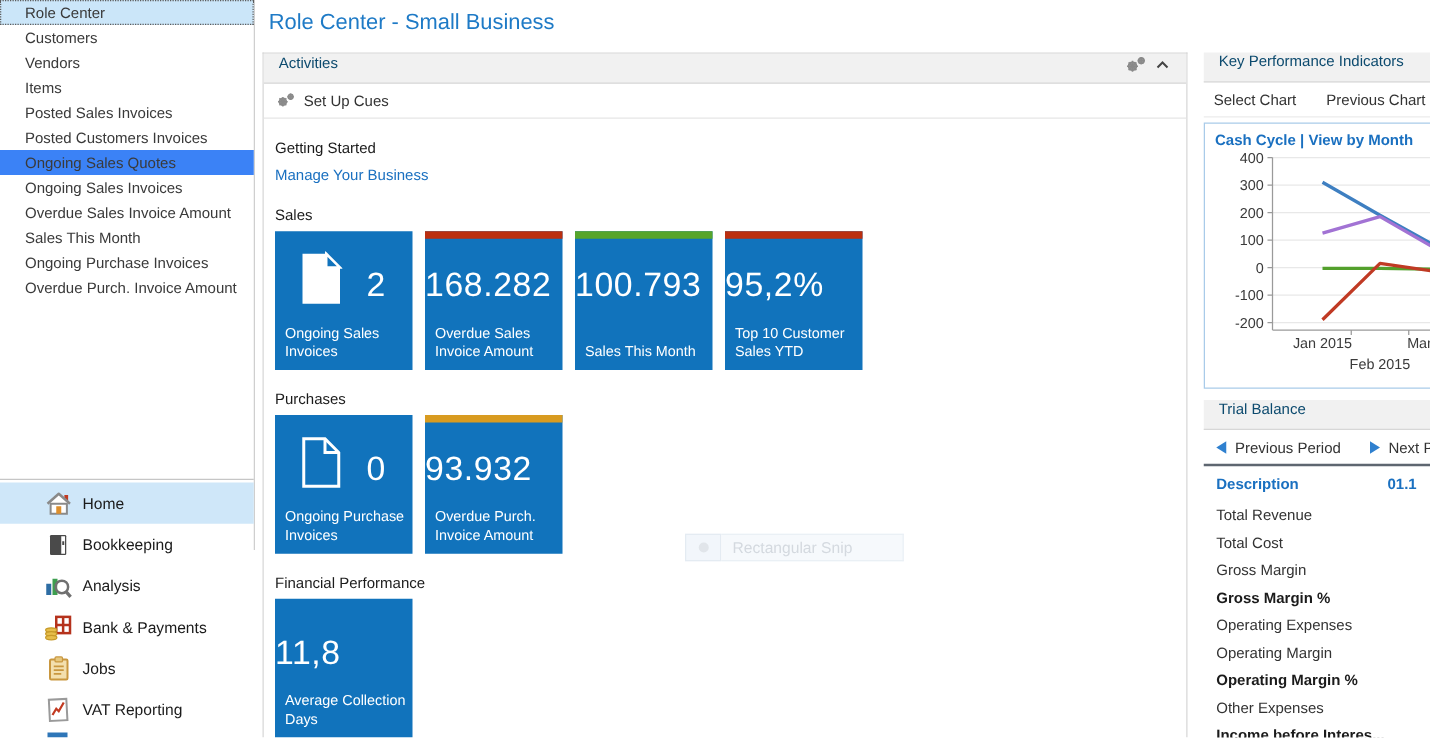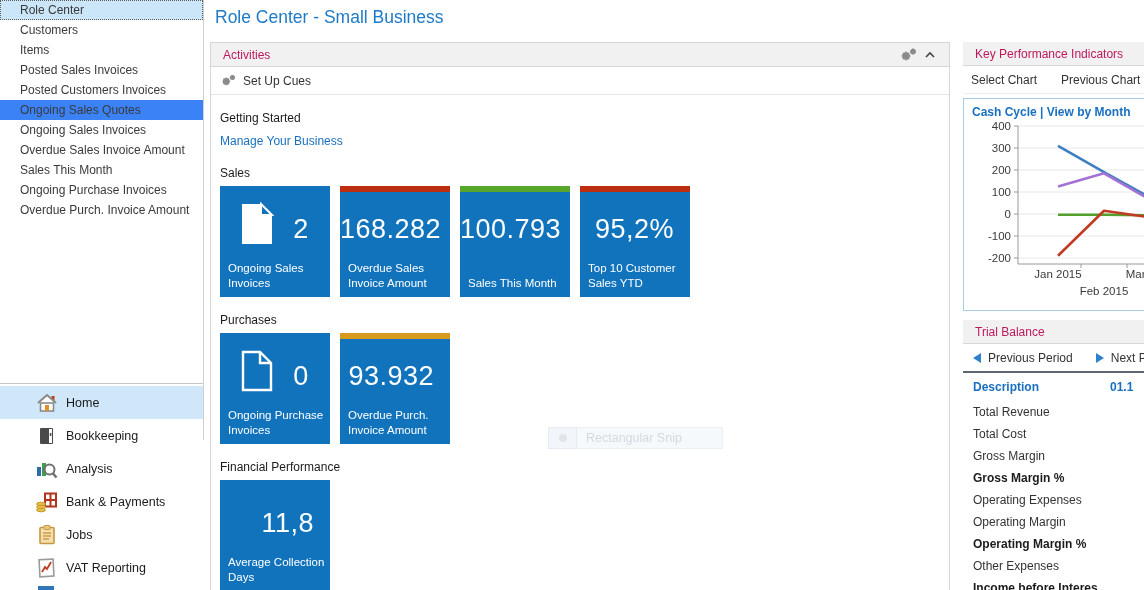--- a/index.html
+++ b/index.html
@@ -16,33 +16,33 @@
   .nav-sections{position:absolute;top:383px;left:0;right:0;border-top:1px solid #c6c6c6;padding-top:2px}
   .section-item{height:33px;display:flex;align-items:center;cursor:pointer}
   .section-item.selected{background:#cfe7f9}
   .section-icon{width:22px;height:22px;margin-left:36px;flex:0 0 22px}
   .section-label{margin-left:8px;font-size:12.5px;font-weight:normal;color:#1b1b1b;white-space:nowrap}
   .partial-icon{position:absolute;left:38px;top:586px;width:16px;height:4px;background:#2e76b8}
   
   .page-title{position:absolute;left:215px;top:7px;font-size:17.5px;color:#1e7ac6;white-space:nowrap}
   
   .activities{position:absolute;left:210px;top:42px;width:740px;height:548px;border:1px solid #d7d7d7;border-bottom:none;background:#fff;box-sizing:border-box}
-  .panel-header{height:23px;background:#f1f1f1;border-bottom:1px solid #d7d7d7;display:flex;align-items:center;padding:0 8px 0 12px;font-size:12px;color:#be185d}
+  .panel-header{height:23px;background:#f1f1f1;border-bottom:1px solid #d7d7d7;display:flex;padding:0 8px 0 12px;font-size:12px;color:#0c4a6e}
   .panel-header .spacer{flex:1}
   .hdr-btn{width:22px;height:18px;display:flex;align-items:center;justify-content:center;cursor:pointer}
   .act-toolbar{height:27px;display:flex;align-items:center;border-bottom:1px solid #e6e6e6;padding-left:10px;font-size:12px;color:#333;cursor:pointer}
   .act-toolbar .gear{margin-right:7px}
   .act-content{padding:0 0 0 9px}
   .group-heading{font-size:12px;font-weight:normal;color:#1b1b1b;margin:16px 0 6px;height:14px;line-height:14px}
   .gs-heading{margin-top:16px}
   .biz-link{display:inline-block;margin:0 0 2px;font-size:12px;color:#1a70c0;cursor:pointer;text-decoration:none}
   .tile-row{display:flex;gap:10px}
   .tile{width:110px;height:111px;background:#1173bc;position:relative;color:#fff;cursor:pointer;flex:0 0 110px}
   .tile-top{position:absolute;left:0;top:0;right:0;height:6px}
-  .tile-value{position:absolute;left:0;right:16px;top:22px;height:42px;line-height:42px;text-align:right;font-size:27px;font-weight:300;letter-spacing:.5px}
+  .tile-value{position:absolute;left:0;right:3px;top:22px;height:42px;line-height:42px;text-align:left;font-size:27px;font-weight:300;letter-spacing:.5px}
   .tile-value.with-icon{left:62px;right:10px;text-align:center}
   .tile-doc{position:absolute;left:20px;top:16px}
   .tile-label{position:absolute;left:8px;right:4px;bottom:6px;font-size:11.5px;line-height:15px}
   
   .snip{position:absolute;left:548px;top:427px;width:175px;height:22px;display:flex;opacity:.75}
   .snip-icon-cell{width:29px;border:1px solid #dbe5ee;background:#eef4fa;display:flex;align-items:center;justify-content:center;box-sizing:border-box}
   .snip-dot{width:8px;height:8px;border-radius:50%;background:#d7dde3}
   .snip-text-cell{flex:1;border:1px solid #e3ebf2;border-left:none;background:#f4f8fc;display:flex;align-items:center;padding-left:9px;font-size:12.5px;color:#c6cdd5;box-sizing:border-box;white-space:nowrap}
   
   .right-col{position:absolute;left:963px;top:42px;width:200px}
@@ -62,20 +62,21 @@
   .tb-row.bold{font-weight:bold;color:#1b1b1b}
   svg{display:block}
 </style>
 </head>
 <body>
 
 <div class="sidebar">
   <div class="nav-list">
     <div class="nav-item selected">Role Center</div>
     <div class="nav-item">Customers</div>
+    <div class="nav-item">Vendors</div>
     <div class="nav-item">Items</div>
     <div class="nav-item">Posted Sales Invoices</div>
     <div class="nav-item">Posted Customers Invoices</div>
     <div class="nav-item highlighted">Ongoing Sales Quotes</div>
     <div class="nav-item">Ongoing Sales Invoices</div>
     <div class="nav-item">Overdue Sales Invoice Amount</div>
     <div class="nav-item">Sales This Month</div>
     <div class="nav-item">Ongoing Purchase Invoices</div>
     <div class="nav-item">Overdue Purch. Invoice Amount</div>
   </div>

